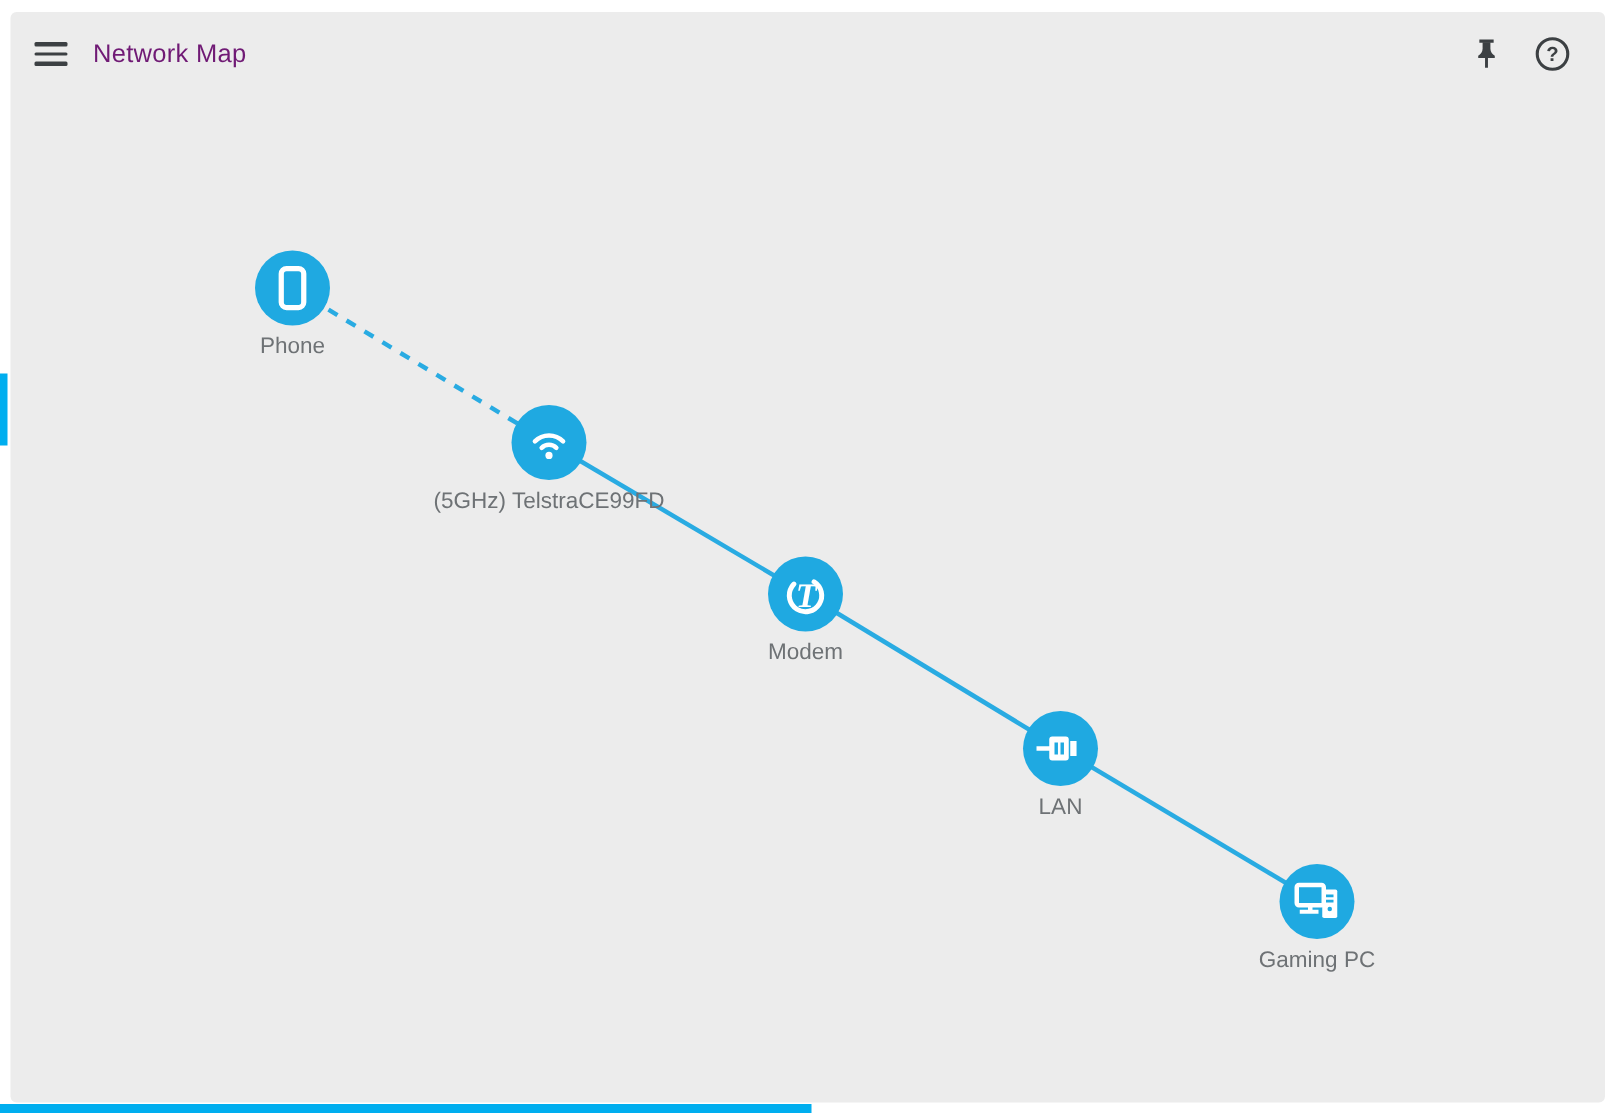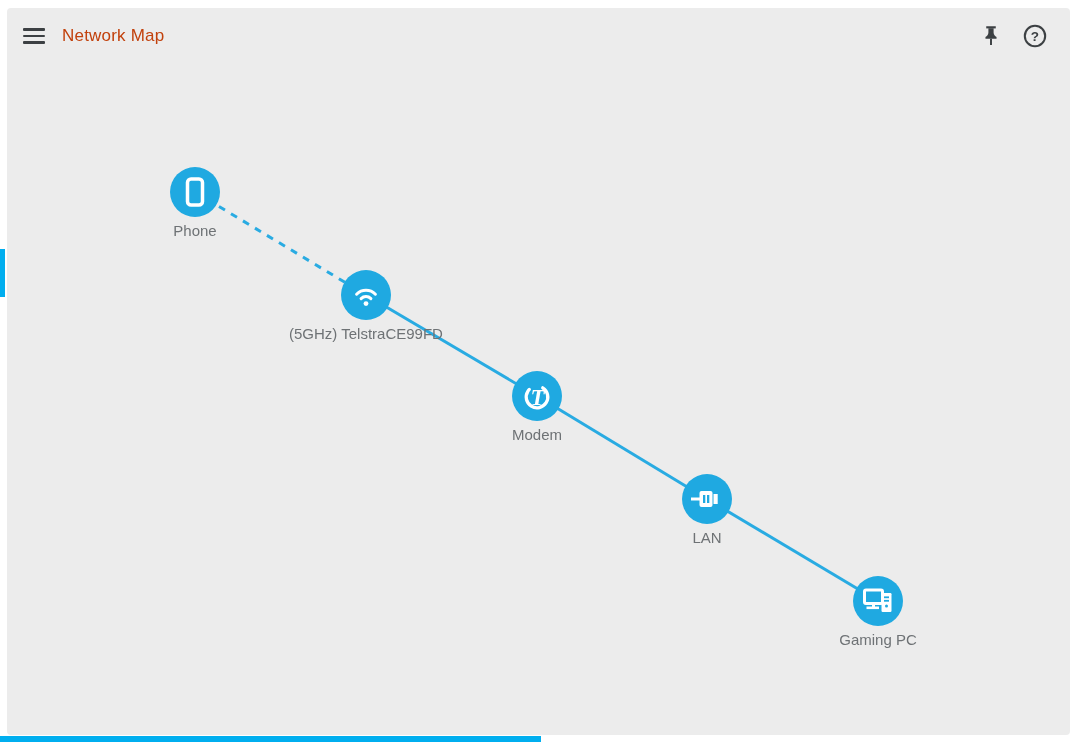--- a/index.html
+++ b/index.html
@@ -30,21 +30,21 @@
     margin-left: 16px;
     width: 22px; height: 16px;
     display: flex; flex-direction: column; justify-content: space-between;
     cursor: pointer;
   }
   .menu-btn span { display: block; width: 22px; height: 2.6px; background: #3c4043; border-radius: 1px; }
   .page-title {
     margin-left: 17px;
     font-size: 17px;
     font-weight: 500;
-    color: #c2410c;
+    color: #701a75;
     letter-spacing: 0.2px;
   }
   .header-right {
     margin-left: auto; margin-right: 22px;
     display: flex; align-items: center; gap: 18px;
   }
   .hdr-icon { width: 26px; height: 26px; display: flex; align-items: center; justify-content: center; cursor: pointer; }
   
   svg.map {
     position: absolute; left: 0; top: 0;

